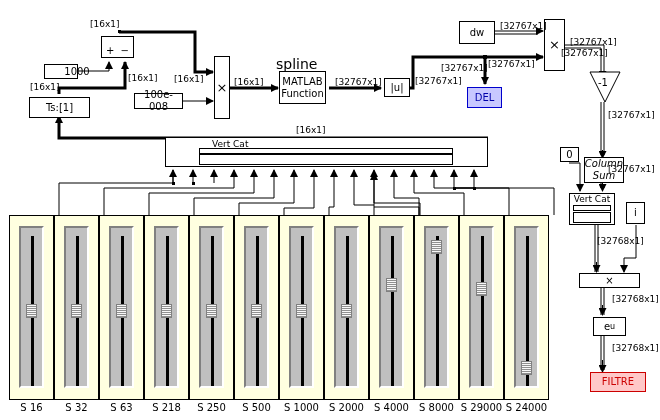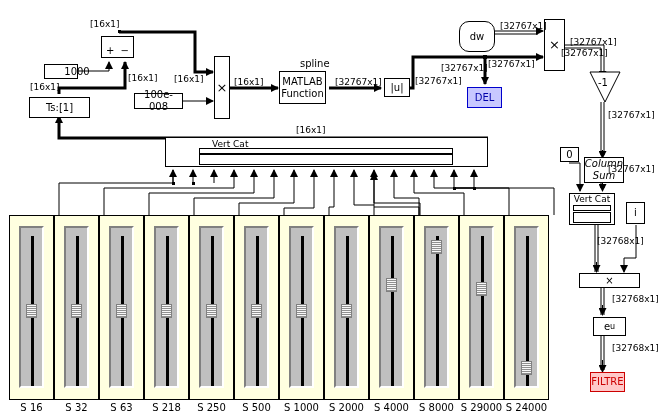--- a/index.html
+++ b/index.html
@@ -99,41 +99,41 @@
 </svg>
 
 <div class="blk" style="left:101px;top:36px;width:33px;height:22px;align-items:flex-end;">
   <span style="margin-right:6px;">+</span>
   <span>−</span>
 </div>
 <div class="blk" style="left:44px;top:64px;width:31px;height:15px;padding-left:32px;">1000</div>
 <div class="blk" style="left:29px;top:97px;width:61px;height:21px;">Ts:[1]</div>
 <div class="blk" style="left:134px;top:93px;width:49px;height:16px;">100e-008</div>
 <div class="blk" style="left:214px;top:56px;width:16px;height:63px;font-size:13px;">×</div>
-<div class="lbl" style="left:300px;top:59px;font-size:10px;">spline</div>
+<div class="lbl" style="left:276px;top:59px;font-size:14px;">spline</div>
 <div class="blk" style="left:279px;top:71px;width:47px;height:33px;">MATLAB Function</div>
 <div class="blk" style="left:384px;top:78px;width:26px;height:19px;">|u|</div>
-<div class="blk" style="left:459px;top:21px;width:36px;height:31px;border-radius:10px;">dw</div>
+<div class="blk" style="left:459px;top:21px;width:36px;height:23px;">dw</div>
 <div class="blk" style="left:544px;top:19px;width:21px;height:52px;font-size:13px;">×</div>
 <div class="blk" style="left:467px;top:87px;width:35px;height:21px;background:#c8c8ff;border-color:#0000cc;color:#0000aa;">DEL</div>
 <div class="lbl" style="left:598px;top:78px;font-size:10px;">-1</div>
 <div class="blk" style="left:584px;top:157px;width:40px;height:26px;font-style:italic;">Column Sum</div>
 <div class="blk" style="left:560px;top:147px;width:19px;height:15px;">0</div>
 <div class="blk" style="left:569px;top:193px;width:46px;height:32px;flex-direction:column;justify-content:flex-start;">
   <span style="font-size:9px;line-height:10px;">Vert Cat</span>
   <span style="display:block;width:36px;height:4px;border:1px solid #000;margin-top:1px;"></span>
   <span style="display:block;width:36px;height:9px;border:1px solid #000;margin-top:1px;"></span>
 </div>
 <div class="blk" style="left:626px;top:202px;width:19px;height:22px;">i</div>
 <div class="blk" style="left:579px;top:273px;width:61px;height:15px;">×</div>
 <div class="blk" style="left:593px;top:317px;width:33px;height:19px;">
   <span>e</span>
     <sup style="font-size:8px;">u</sup>
 </div>
-<div class="blk" style="left:590px;top:372px;width:35px;height:20px;background:#ffc8c8;border-color:#cc0000;color:#cc0000;">FILTRE</div>
+<div class="blk" style="left:590px;top:372px;width:56px;height:20px;background:#ffc8c8;border-color:#cc0000;color:#cc0000;">FILTRE</div>
 
 <div class="blk" style="left:165px;top:137px;width:323px;height:30px;display:block;">
   <span style="position:absolute;left:46px;top:1px;font-size:9px;line-height:10px;">Vert Cat</span>
   <span style="position:absolute;left:33px;top:10px;width:252px;height:4px;border:1px solid #000;"></span>
   <span style="position:absolute;left:33px;top:16px;width:252px;height:9px;border:1px solid #000;"></span>
 </div>
 
 <div class="lbl" style="left:90px;top:19px;">[16x1]</div>
 <div class="lbl" style="left:30px;top:82px;">[16x1]</div>
 <div class="lbl" style="left:128px;top:73px;">[16x1]</div>

